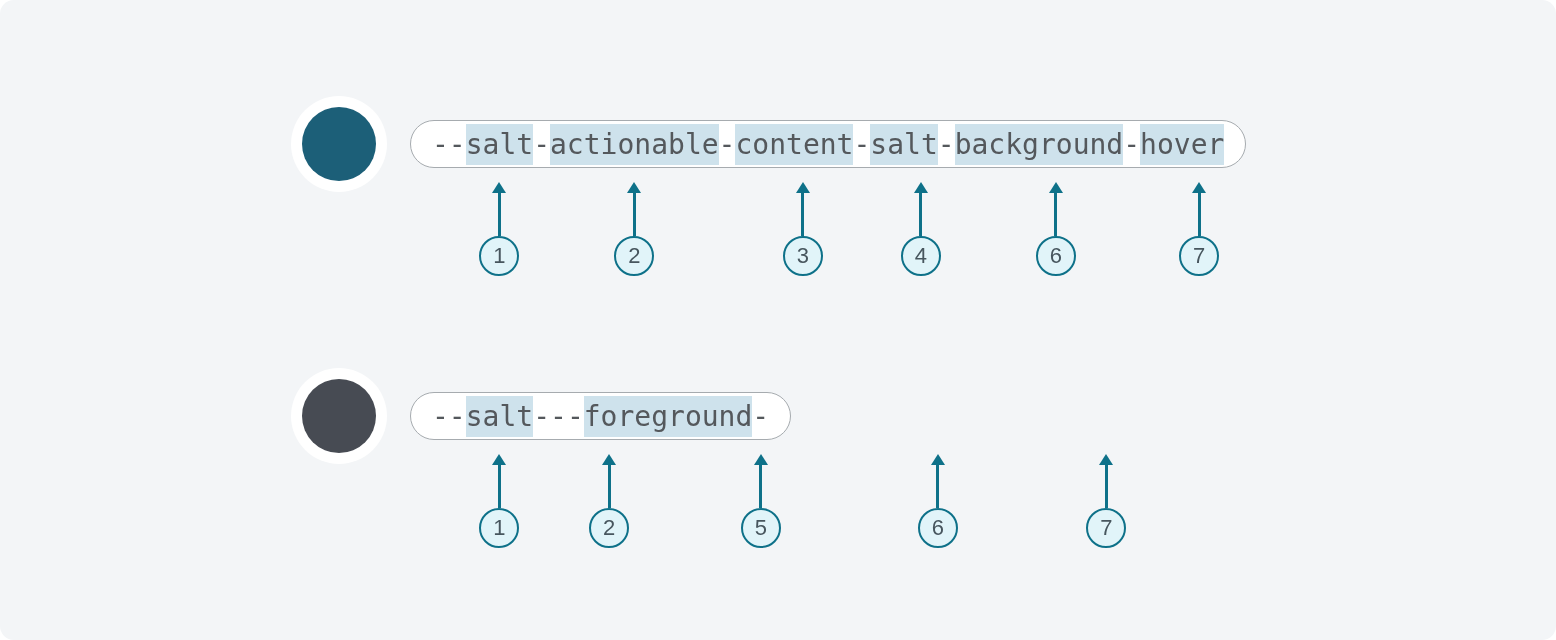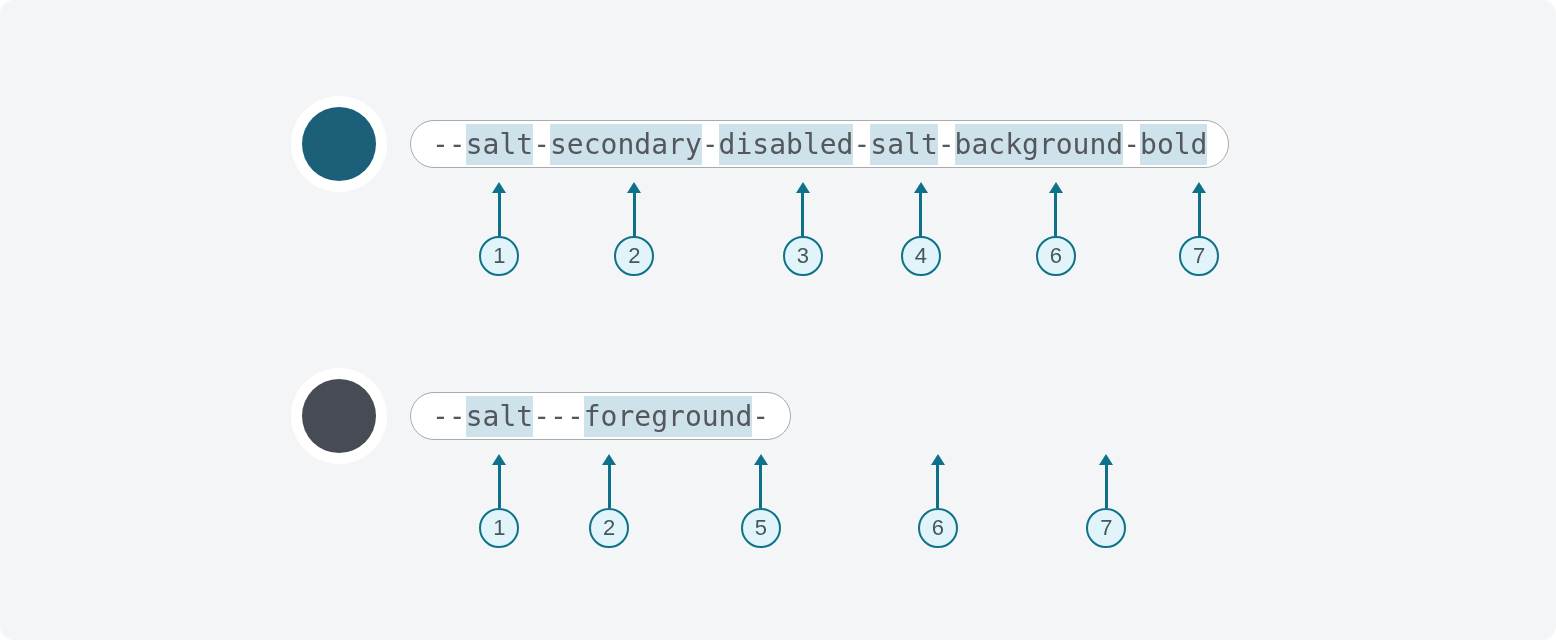--- a/index.html
+++ b/index.html
@@ -81,21 +81,21 @@
     font-family: "Liberation Sans", sans-serif;
   }
 </style>
 </head>
 <body>
 
 <div id="canvas">
     <div class="swatch-ring" style="top: 96px;">
       <div class="swatch" style="background: rgb(28, 95, 120);"></div>
     </div>
-    <div class="pill" style="top: 120px;"><span class="sep">--</span><span class="seg">salt</span><span class="sep">-</span><span class="seg">secondary</span><span class="sep">-</span><span class="seg">disabled</span><span class="sep">-</span><span class="seg">salt</span><span class="sep">-</span><span class="seg">background</span><span class="sep">-</span><span class="seg">bold</span></div>
+    <div class="pill" style="top: 120px;"><span class="sep">--</span><span class="seg">salt</span><span class="sep">-</span><span class="seg">actionable</span><span class="sep">-</span><span class="seg">content</span><span class="sep">-</span><span class="seg">salt</span><span class="sep">-</span><span class="seg">background</span><span class="sep">-</span><span class="seg">hover</span></div>
     <div class="callout" style="left: 499.438px; top: 182px;">
       <div class="arrow-head"></div>
       <div class="arrow-line"></div>
       <div class="num-circle">
         <span class="num">1</span>
       </div>
     </div>
     <div class="callout" style="left: 634.305px; top: 182px;">
       <div class="arrow-head"></div>
       <div class="arrow-line"></div>

